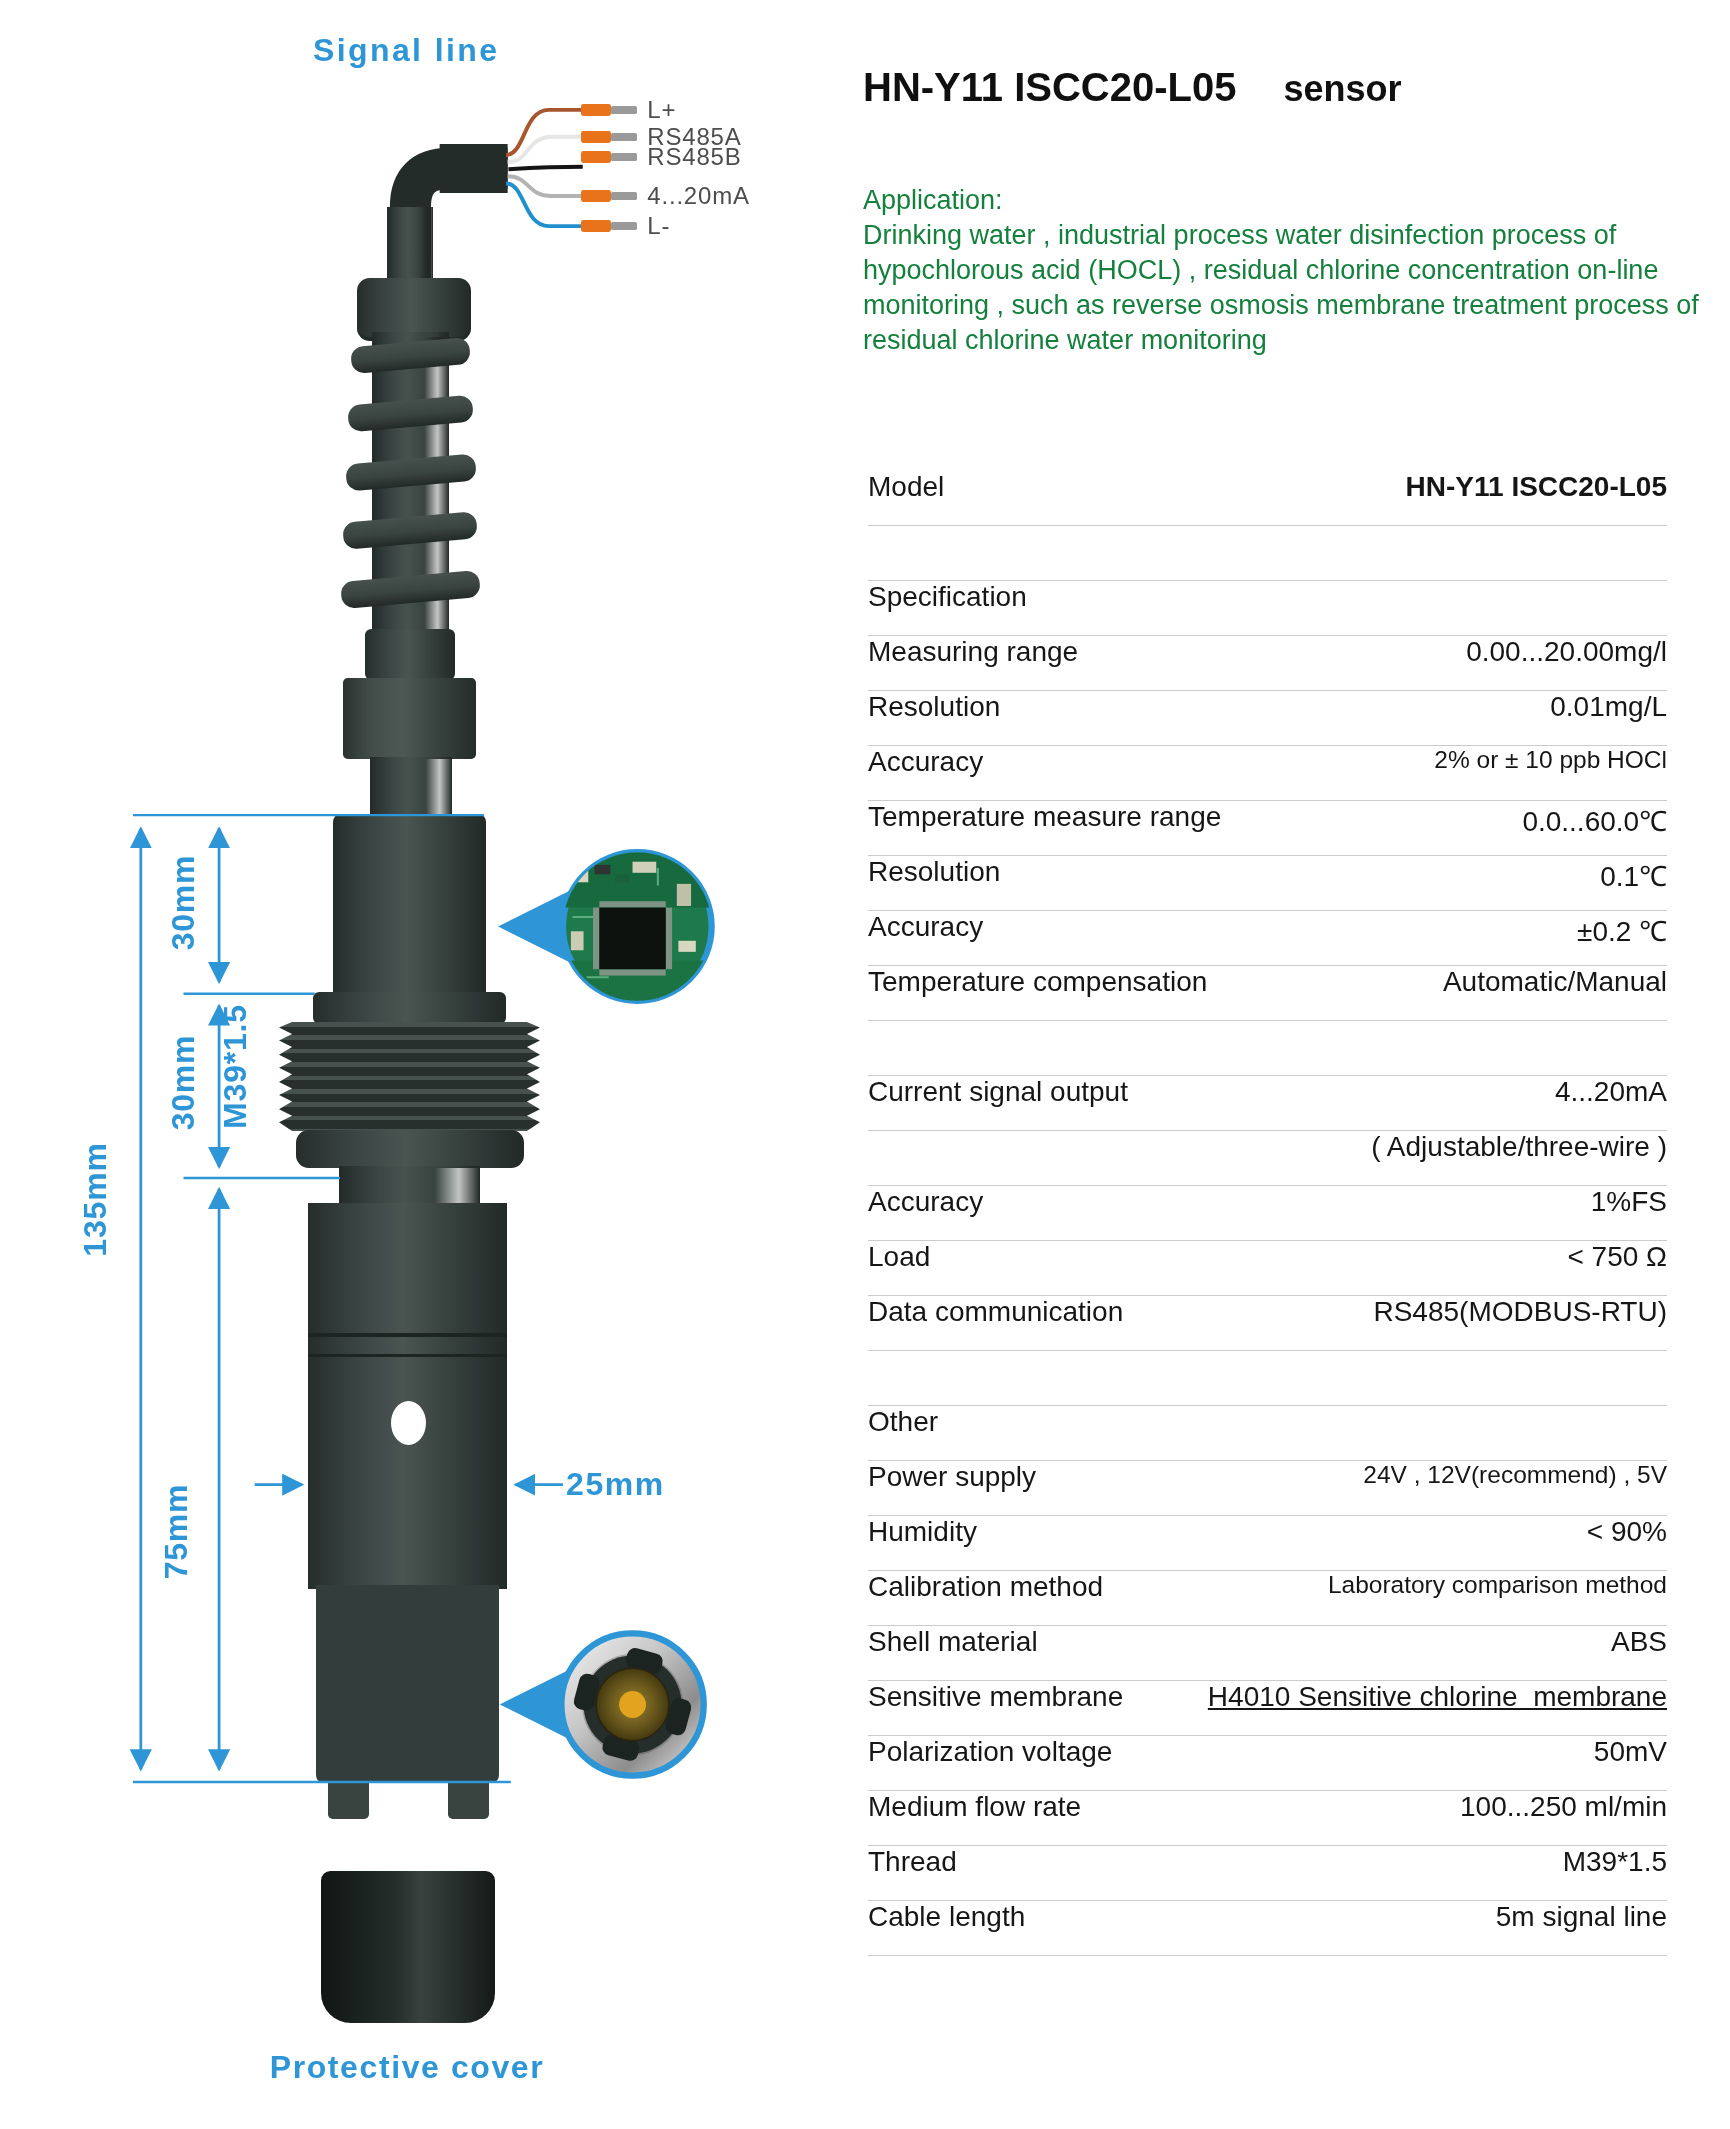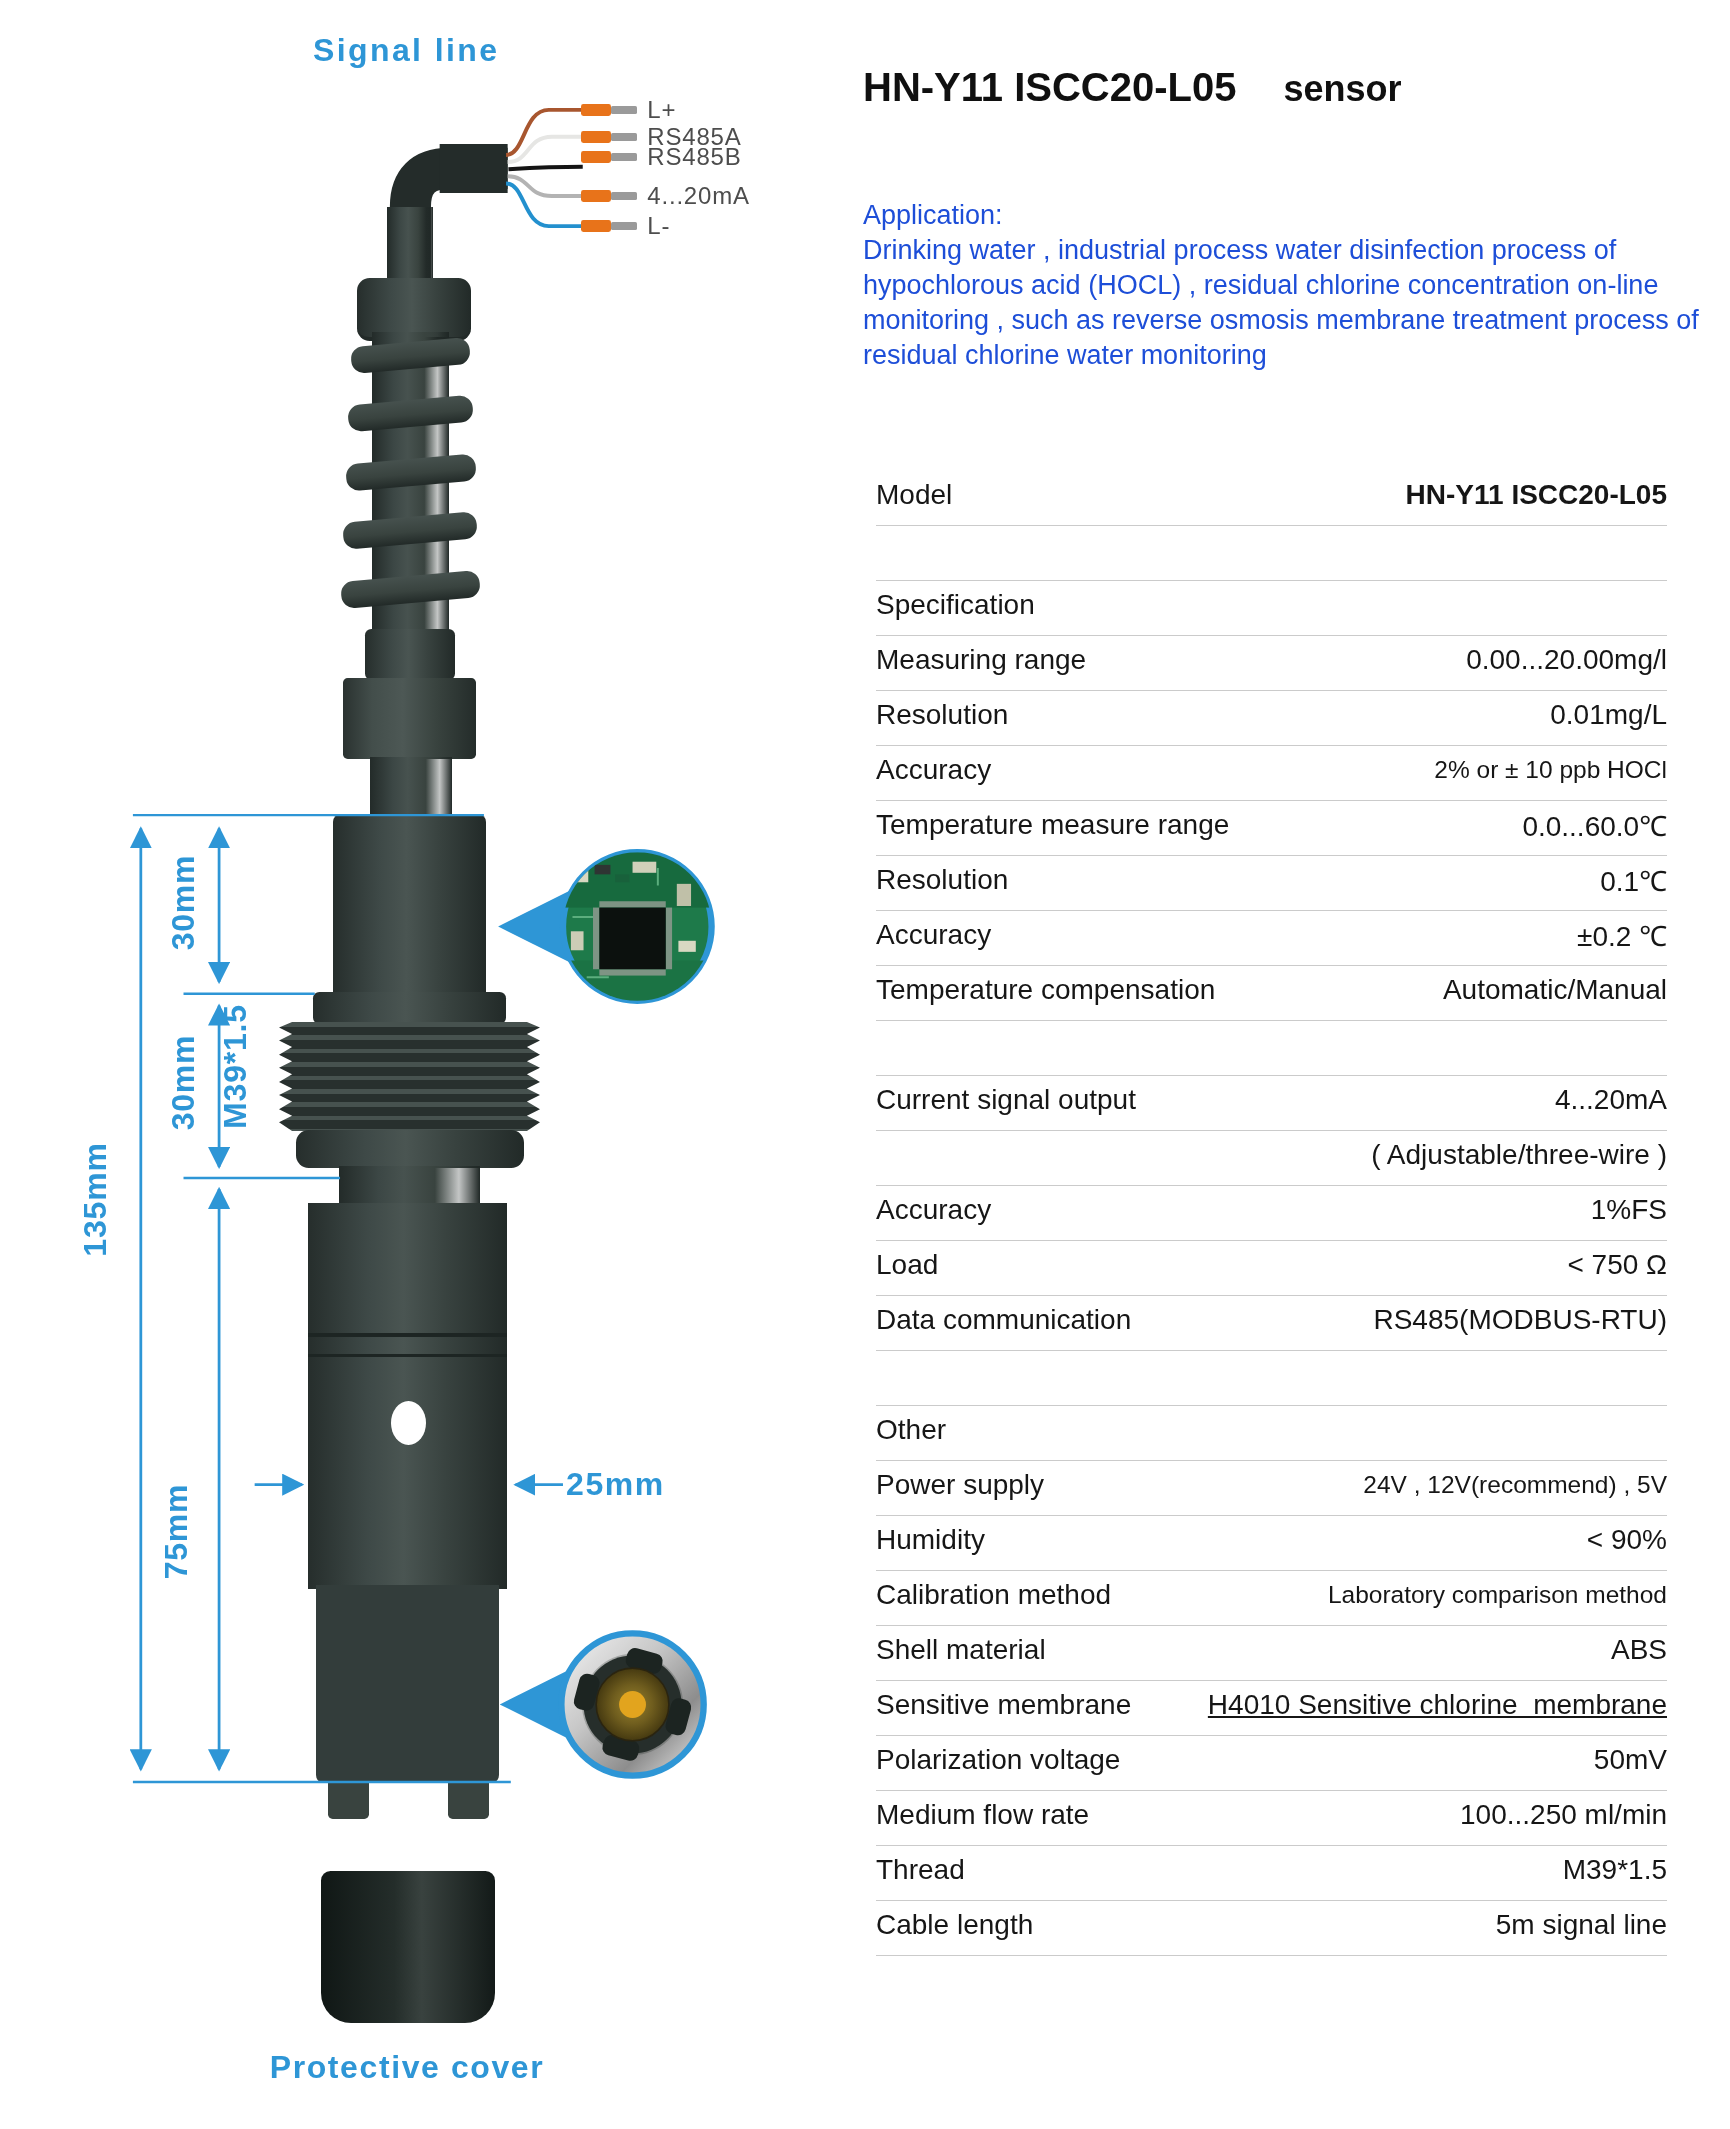--- a/index.html
+++ b/index.html
@@ -26,23 +26,23 @@
   .ferrule{display:inline-block;width:30px;height:12.7px;border-radius:2.4px;}
   .ferrule-tip{display:inline-block;width:26px;height:7.1px;border-radius:1.6px;}
   .wire-label{margin-left:10.3px;font-size:24px;color:#4d4d4d;letter-spacing:0.8px;}
   .vlab{position:absolute;width:174px;text-align:center;font-size:32px;font-weight:600;color:var(--accent);transform:rotate(-90deg);letter-spacing:0.8px;}
   .hlab{position:absolute;font-size:32px;font-weight:600;color:var(--accent);letter-spacing:1.6px;}
 
   
   .title-row{position:absolute;left:863px;top:65px;display:flex;gap:47px;align-items:baseline;color:#101010;}
   .title{font-size:40px;font-weight:700;letter-spacing:0px;}
   .subtitle{font-size:36px;font-weight:700;}
-  .application{position:absolute;left:863px;top:198px;width:868px;font-size:27px;line-height:1.30;color:#1d4ed8;}
+  .application{position:absolute;left:863px;top:183px;width:868px;font-size:27px;line-height:1.30;color:#15803d;}
   .spec-table{position:absolute;left:868px;top:471px;width:799px;}
-  .t-row{height:55px;display:flex;justify-content:space-between;align-items:center;border-bottom:1.6px solid #cbcbcb;padding-bottom:5.5px;box-sizing:border-box;margin-left:8px;}
+  .t-row{height:55px;display:flex;justify-content:space-between;align-items:flex-start;border-bottom:1.6px solid #cbcbcb;padding-bottom:5.5px;box-sizing:border-box;}
   .t-label{font-size:28px;color:#161616;white-space:pre;}
   .t-value{font-size:28px;color:#161616;white-space:pre;text-align:right;}
   .t-value.bold{font-weight:700;}
   .t-value.sm{font-size:24.5px;}
   .t-value.xs{font-size:28px;text-decoration:underline;}
 </style>
 </head>
 <body>
 
 <div class="page">

